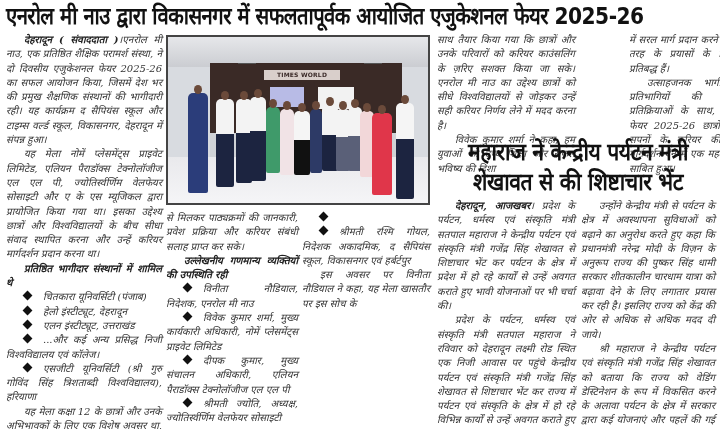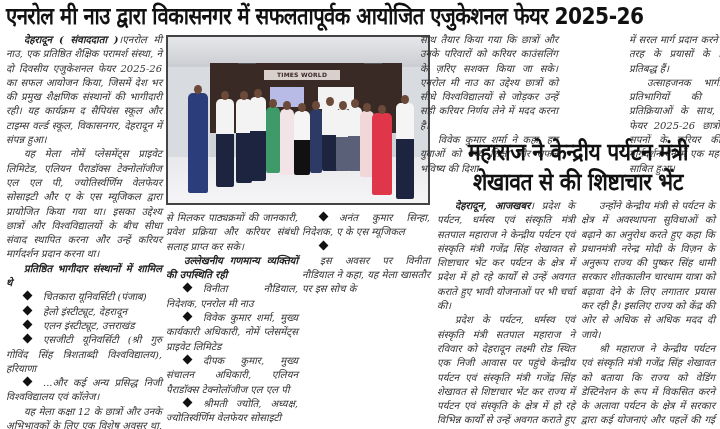--- a/index.html
+++ b/index.html
@@ -32,22 +32,22 @@
 <div>
   <div class="headline">एनरोल मी नाउ द्वारा विकासनगर में सफलतापूर्वक आयोजित एजुकेशनल फेयर 2025-26</div>
 
   <div class="col" style="left:6px;top:33px;width:156px;">
     <p><span class="dateline">देहरादून ( संवाददाता )</span><span>।एनरोल मी नाउ, एक प्रतिष्ठित शैक्षिक परामर्श संस्था, ने दो दिवसीय एजुकेशनल फेयर 2025-26 का सफल आयोजन किया, जिसमें देश भर की प्रमुख शैक्षणिक संस्थानों की भागीदारी रही। यह कार्यक्रम द सैपियंस स्कूल और टाइम्स वर्ल्ड स्कूल, विकासनगर, देहरादून में संपन्न हुआ।</span></p>
     <p>यह मेला नोमें प्लेसमेंट्स प्राइवेट लिमिटेड, एलियन पैराडॉक्स टेक्नोलॉजीज एल एल पी, ज्योतिर्स्वर्णिम वेलफेयर सोसाइटी और ए के एस म्यूजिकल द्वारा प्रायोजित किया गया था। इसका उद्देश्य छात्रों और विश्वविद्यालयों के बीच सीधा संवाद स्थापित करना और उन्हें करियर मार्गदर्शन प्रदान करना था।</p>
     <p class="sub">प्रतिष्ठित भागीदार संस्थानों में शामिल थे</p>
     <p class="bullet"><span class="dot"></span><span>चितकारा यूनिवर्सिटी (पंजाब)</span></p>
     <p class="bullet"><span class="dot"></span><span>हेलो इंस्टीट्यूट, देहरादून</span></p>
     <p class="bullet"><span class="dot"></span><span>एलन इंस्टीट्यूट, उत्तराखंड</span></p>
+    <p class="bullet"><span class="dot"></span><span>...और कई अन्य प्रसिद्ध निजी विश्वविद्यालय एवं कॉलेज।</span></p>
     <p class="bullet"><span class="dot"></span><span>एसजीटी यूनिवर्सिटी (श्री गुरु गोविंद सिंह त्रिशताब्दी विश्वविद्यालय), हरियाणा</span></p>
-    <p class="bullet"><span class="dot"></span><span>...और कई अन्य प्रसिद्ध निजी विश्वविद्यालय एवं कॉलेज।</span></p>
     <p>यह मेला कक्षा 12 के छात्रों और उनके अभिभावकों के लिए एक विशेष अवसर था, जहाँ वे सीधे विश्वविद्यालय के काउंसलर्स</p>
   </div>
 
   <div class="photo">
     <div class="ceiling"></div>
     <div class="side-l"></div>
     <div class="side-r"></div>
     <div class="wall"></div>
     <div class="fan" style="left:70px;top:26px;"></div>
     <div class="fan" style="left:196px;top:26px;"></div>
@@ -89,26 +89,26 @@
   <div class="col" style="left:166px;top:211px;width:132px;">
     <p class="noindent">से मिलकर पाठ्यक्रमों की जानकारी, प्रवेश प्रक्रिया और करियर संबंधी सलाह प्राप्त कर सके।</p>
     <p class="sub">उल्लेखनीय गणमान्य व्यक्तियों की उपस्थिति रही</p>
     <p class="bullet"><span class="dot"></span><span>विनीता नौडियाल, निदेशक, एनरोल मी नाउ</span></p>
     <p class="bullet"><span class="dot"></span><span>विवेक कुमार शर्मा, मुख्य कार्यकारी अधिकारी, नोमें प्लेसमेंट्स प्राइवेट लिमिटेड</span></p>
     <p class="bullet"><span class="dot"></span><span>दीपक कुमार, मुख्य संचालन अधिकारी, एलियन पैराडॉक्स टेक्नोलॉजीज एल एल पी</span></p>
     <p class="bullet"><span class="dot"></span><span>श्रीमती ज्योति, अध्यक्ष, ज्योतिर्स्वर्णिम वेलफेयर सोसाइटी</span></p>
   </div>
 
   <div class="col" style="left:302px;top:211px;width:128px;">
-    <p class="bullet"><span class="dot"></span><span>अनंत कुमार सिन्हा, निदेशक, ए के एस म्यूजिकल</span></p>
     <p class="bullet"><span class="dot"></span></p>
+    <p class="bullet"><span class="dot"></span><span>श्रीमती रश्मि गोयल, निदेशक अकादमिक, द सैपियंस स्कूल, विकासनगर एवं हर्बर्टपुर</span></p>
     <p>इस अवसर पर विनीता नौडियाल ने कहा, यह मेला खासतौर पर इस सोच के</p>
   </div>
 
-  <div class="col" style="left:420px;top:33px;width:138px;">
+  <div class="col" style="left:437px;top:33px;width:138px;">
     <p class="noindent">साथ तैयार किया गया कि छात्रों और उनके परिवारों को करियर काउंसलिंग के ज़रिए सशक्त किया जा सके। एनरोल मी नाउ का उद्देश्य छात्रों को सीधे विश्वविद्यालयों से जोड़कर उन्हें सही करियर निर्णय लेने में मदद करना है।</p>
     <p>विवेक कुमार शर्मा ने कहा, हम युवाओं को उच्च शिक्षा और सफल भविष्य की दिशा</p>
   </div>
 
   <div class="col" style="left:581px;top:33px;width:134px;margin-left:48px;">
     <p class="noindent">में सरल मार्ग प्रदान करने के लिए इस तरह के प्रयासों के लिए हमेशा प्रतिबद्ध हैं।</p>
     <p>उत्साहजनक भागीदारी और प्रतिभागियों की सकारात्मक प्रतिक्रियाओं के साथ, एजुकेशनल फेयर 2025-26 छात्रों को उनके सपनों के करियर की दिशा में मार्गदर्शन देने में एक महत्वपूर्ण कदम साबित हुआ।</p>
   </div>
 </div>
 

